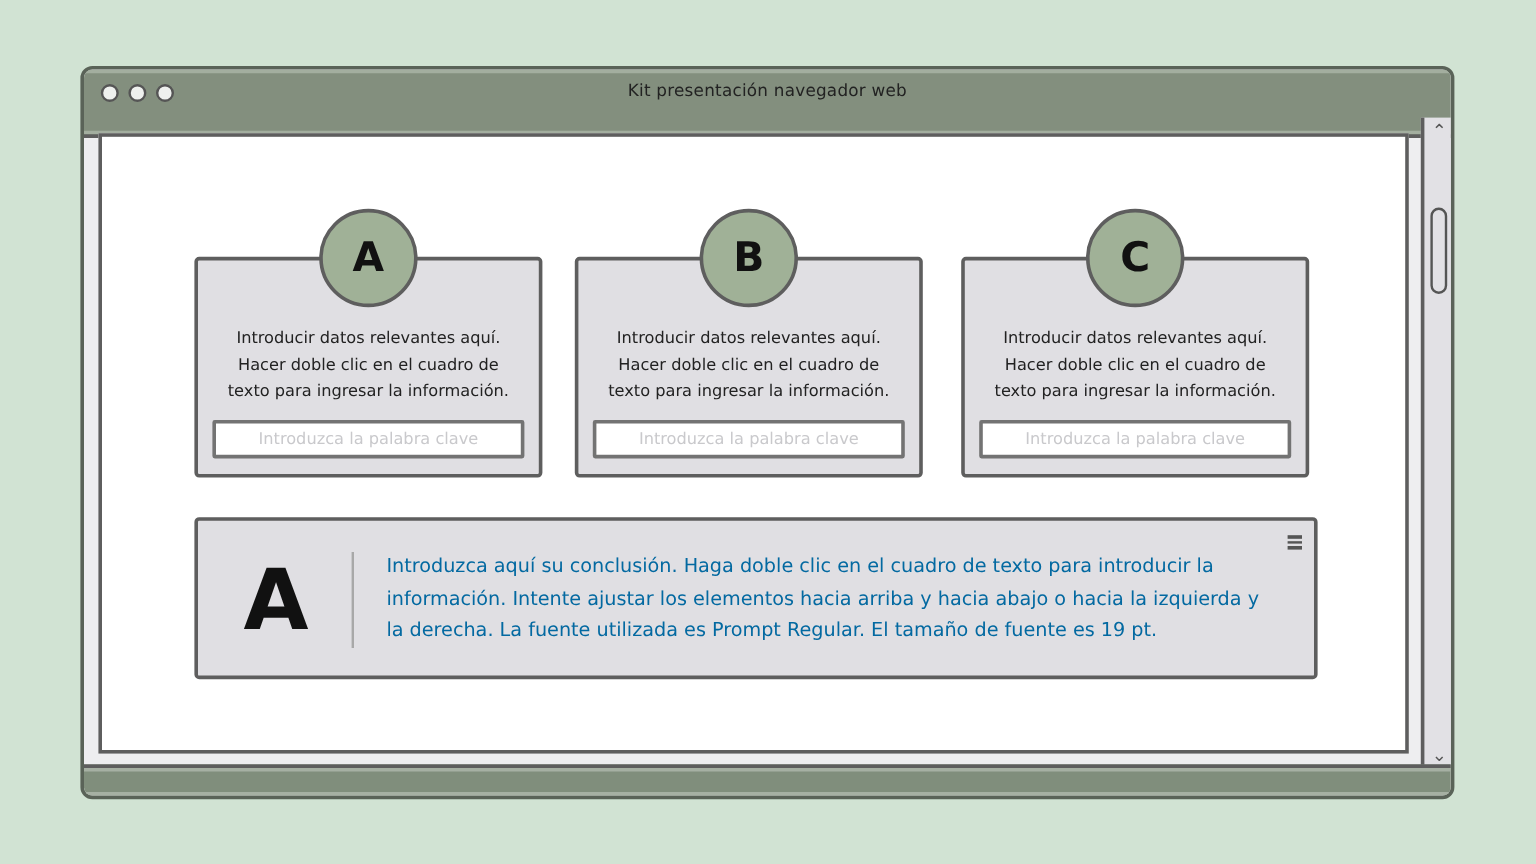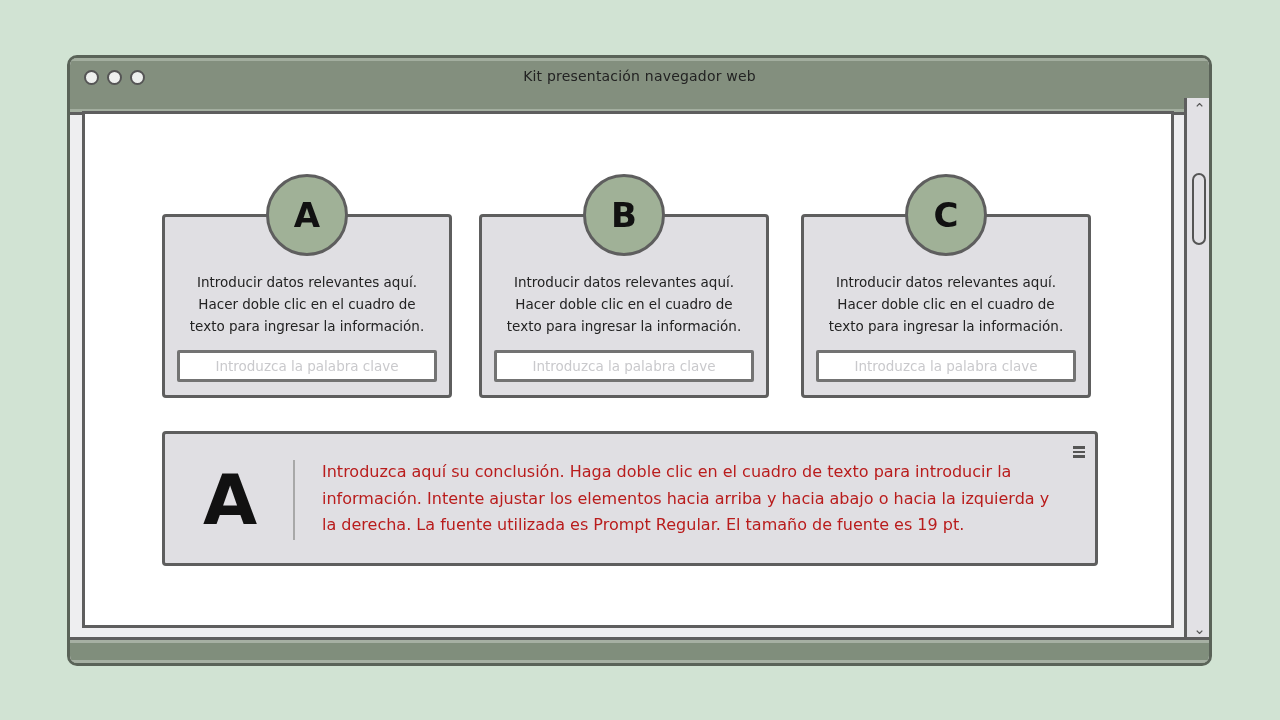--- a/index.html
+++ b/index.html
@@ -59,21 +59,21 @@
     font-family: "DejaVu Sans", sans-serif; outline: none;
   }
   .card-input::placeholder { color: #c9c9cc; }
 
   .conclusion {
     position: absolute; left: 162px; top: 431px; width: 936px; height: 135px;
     background: #e0dfe3; border: 3px solid #5e5e5e; border-radius: 4px;
   }
   .conc-letter { position: absolute; left: 38px; top: 26px; font-size: 70px; font-weight: bold; color: #111; line-height: 80px; }
   .conc-divider { position: absolute; left: 128px; top: 26px; width: 2px; height: 80px; background: #a8a8a8; }
-  .conc-text { position: absolute; left: 157px; top: 25px; width: 740px; font-size: 16px; line-height: 26.5px; color: #b91c1c; }
+  .conc-text { position: absolute; left: 157px; top: 25px; width: 740px; font-size: 16px; line-height: 26.5px; color: #0369a1; }
   .menu-icon { position: absolute; right: 10px; top: 12px; width: 12px; }
   .menu-icon span { display: block; height: 2.5px; background: #555; margin-bottom: 2px; }
 </style>
 </head>
 <body>
 
 <div class="window">
   <div class="titlebar">
     <div class="traffic" style="left:14px"></div>
     <div class="traffic" style="left:37px"></div>

